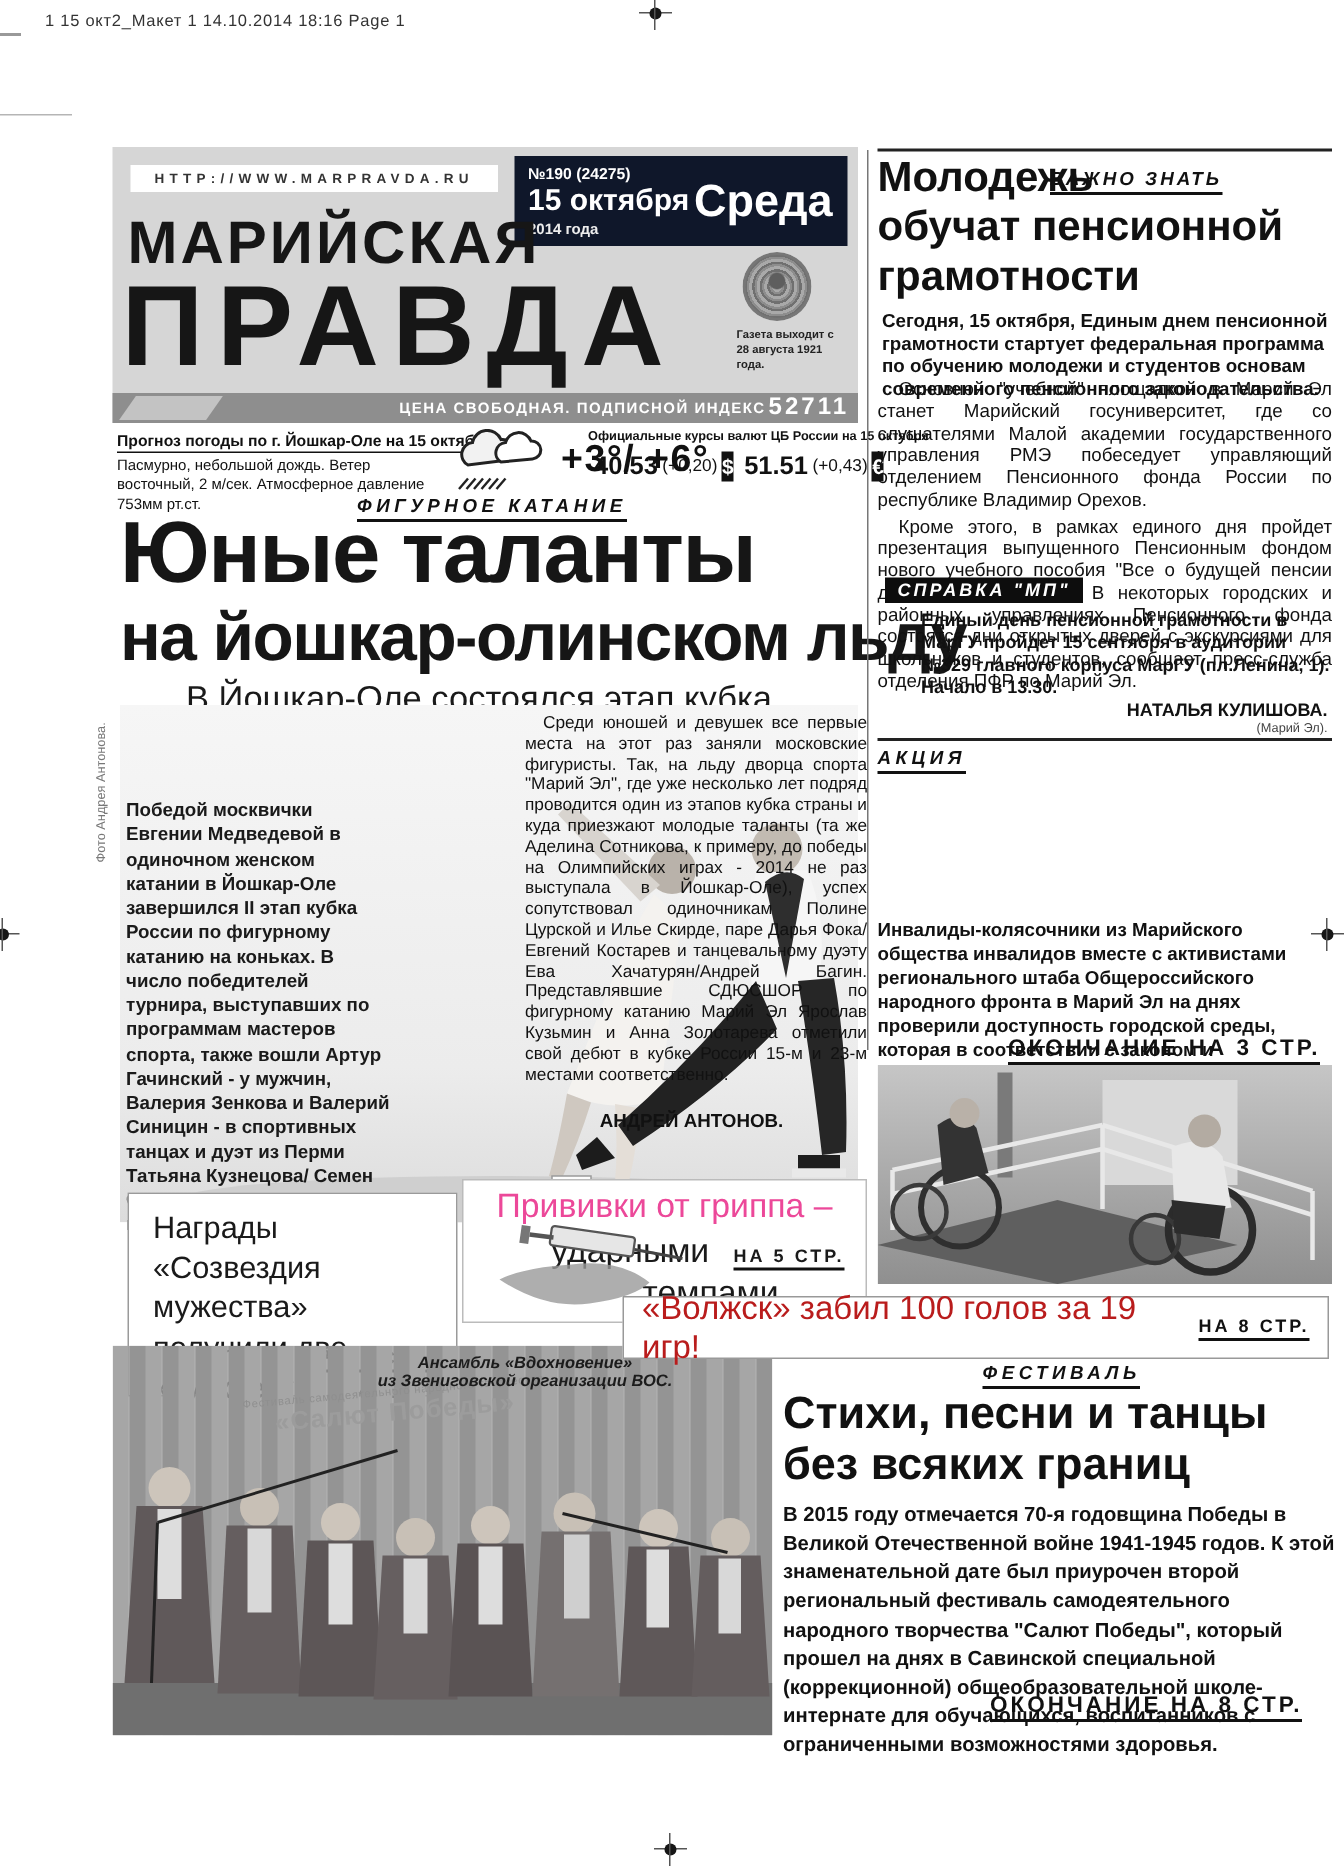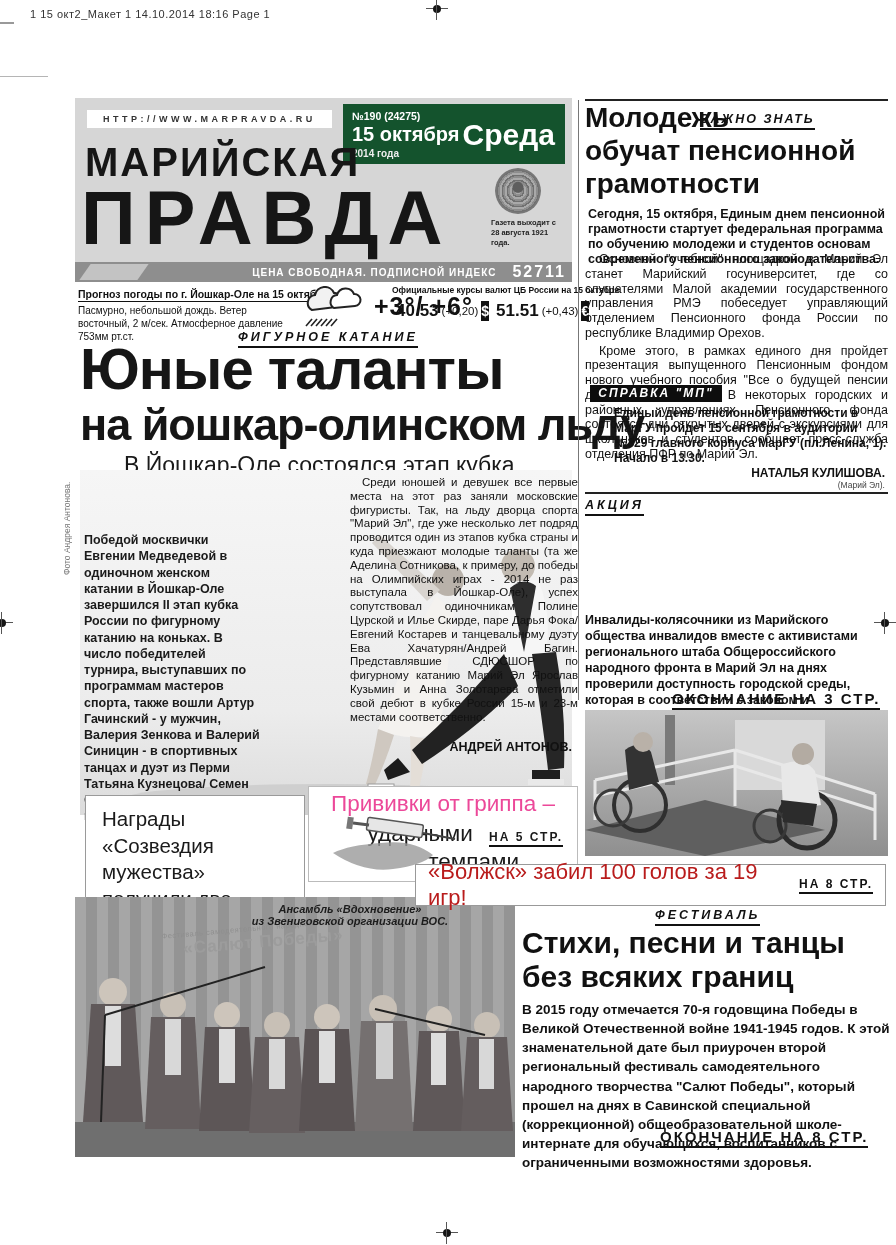--- a/index.html
+++ b/index.html
@@ -19,21 +19,21 @@
            padding-bottom:1px;white-space:nowrap;display:inline-block;}
 
   
   .regmark{width:14px;height:14px;}
   .regmark:before{content:"";position:absolute;left:-4px;right:-4px;top:6px;height:1px;background:#555;}
   .regmark:after{content:"";position:absolute;top:-4px;bottom:-4px;left:6px;width:1px;background:#555;}
   .regmark .dot{position:absolute;left:3px;top:3px;width:8px;height:8px;background:#161616;border-radius:50%;}
 
   .masthead{background:#d6d6d6;}
   .urlpill{background:#fff;padding:4px 16px;font-size:9px;font-weight:bold;letter-spacing:3.5px;color:#333;}
-  .datebox{background:#14532d;color:#fff;}
+  .datebox{background:#0f172a;color:#fff;}
   .nameplate{font-weight:800;color:#161616;line-height:1;}
   .graybar{background:#8e8e8e;color:#fff;}
   .chev{background:#c3c3c3;transform:skewX(-35deg);}
 
   .stamp{border-radius:50%;
          background:radial-gradient(circle at 50% 42%, #5e5e5e 0 5px, transparent 6px),
                     repeating-radial-gradient(circle at 50% 50%, #707070 0 1.5px, #a9a9a9 1.5px 3.5px, #8d8d8d 3.5px 5px);
          box-shadow:inset 0 0 0 2px #777;}
   .photo{overflow:hidden;}
   .caption{font-weight:bold;font-style:italic;}
@@ -72,21 +72,21 @@
 
     <div class="abs nameplate" style="left:10px;top:44px;font-size:40px;letter-spacing:2px;">МАРИЙСКАЯ</div>
     <div class="abs nameplate" style="left:6px;top:82px;font-size:76px;letter-spacing:9px;">ПРАВДА</div>
 
     <div class="abs stamp" style="left:420px;top:70px;width:46px;height:46px;"></div>
     <div class="abs b" style="left:416px;top:120px;width:74px;font-size:7.5px;line-height:1.3;color:#222;">Газета выходит с 28 августа 1921 года.</div>
 
 
     <div class="abs graybar" style="left:0;bottom:0;width:100%;height:20px;">
       <div class="abs chev" style="left:10px;top:2px;width:58px;height:16px;"></div>
-      <div class="abs" style="right:6px;top:0;height:20px;display:flex;align-items:center;gap:16px;">
+      <div class="abs" style="right:6px;top:0;height:20px;display:flex;align-items:center;gap:2px;">
         <span class="b" style="font-size:10px;letter-spacing:1px;">ЦЕНА СВОБОДНАЯ. ПОДПИСНОЙ ИНДЕКС</span>
         <span class="b" style="font-size:16px;letter-spacing:2px;">52711</span>
       </div>
     </div>
   </div>
 
   <div class="abs b" style="left:78px;top:288px;font-size:10.5px;border-bottom:1.5px solid #111;padding-bottom:1px;">Прогноз погоды по г. Йошкар-Оле на 15 октября</div>
   <div class="abs" style="left:78px;top:304px;width:220px;font-size:10px;line-height:1.3;">Пасмурно, небольшой дождь. Ветер восточный, 2 м/сек. Атмосферное давление 753мм рт.ст.</div>
 
   <svg class="abs" style="left:294px;top:286px;" width="74" height="46" viewBox="0 0 74 46">
@@ -153,21 +153,21 @@
       </g>
     </svg>
   </div>
   <div class="abs" style="left:62px;top:445px;width:14px;height:130px;font-size:8.5px;color:#777;
        writing-mode:vertical-rl;transform:rotate(180deg);">Фото Андрея Антонова.</div>
 
   <div class="abs b" style="left:84px;top:532px;width:178px;font-size:12.5px;line-height:1.3;color:#1a1a1a;">Победой москвички Евгении Медведевой в одиночном женском катании в Йошкар-Оле завершился II этап кубка России по фигурному катанию на коньках. В число победителей турнира, выступавших по программам мастеров спорта, также вошли Артур Гачинский - у мужчин, Валерия Зенкова и Валерий Синицин - в спортивных танцах и дуэт из Перми Татьяна Кузнецова/ Семен Степанов - в парном катании.</div>
 
   <div class="abs" style="left:350px;top:476px;width:228px;">
     <div class="just" style="font-size:11.5px;line-height:1.2;text-indent:12px;">Среди юношей и девушек все первые места на этот раз заняли московские фигуристы. Так, на льду дворца спорта "Марий Эл", где уже несколько лет подряд проводится один из этапов кубка страны и куда приезжают молодые таланты (та же Аделина Сотникова, к примеру, до победы на Олимпийских играх - 2014 не раз выступала в Йошкар-Оле), успех сопутствовал одиночникам Полине Цурской и Илье Скирде, паре Дарья Фока/Евгений Костарев и танцевальному дуэту Ева Хачатурян/Андрей Багин. Представлявшие СДЮСШОР по фигурному катанию Марий Эл Ярослав Кузьмин и Анна Золотарева отметили свой дебют в кубке России 15-м и 23-м местами соответственно.</div>
-    <div class="b" style="text-align:right;font-size:12.5px;margin-top:16px;padding-right:6px;">АНДРЕЙ АНТОНОВ.</div>
+    <div class="b" style="text-align:center;font-size:12.5px;margin-top:16px;padding-right:6px;">АНДРЕЙ АНТОНОВ.</div>
   </div>
 
   <div class="abs" style="left:578px;top:100px;width:1px;height:600px;background:#777;"></div>
   <div class="abs" style="left:585px;top:99px;width:303px;height:2px;background:#222;"></div>
 
   <div class="abs seclabel" style="left:700px;top:112px;letter-spacing:2px;">ВАЖНО ЗНАТЬ</div>
   <div class="abs b" style="left:585px;top:104px;font-size:28px;line-height:1.0;">Молодежь</div>
   <div class="abs b" style="left:585px;top:137px;font-size:28px;line-height:1.0;">обучат пенсионной</div>
   <div class="abs b" style="left:585px;top:170px;font-size:28px;line-height:1.0;">грамотности</div>
 

